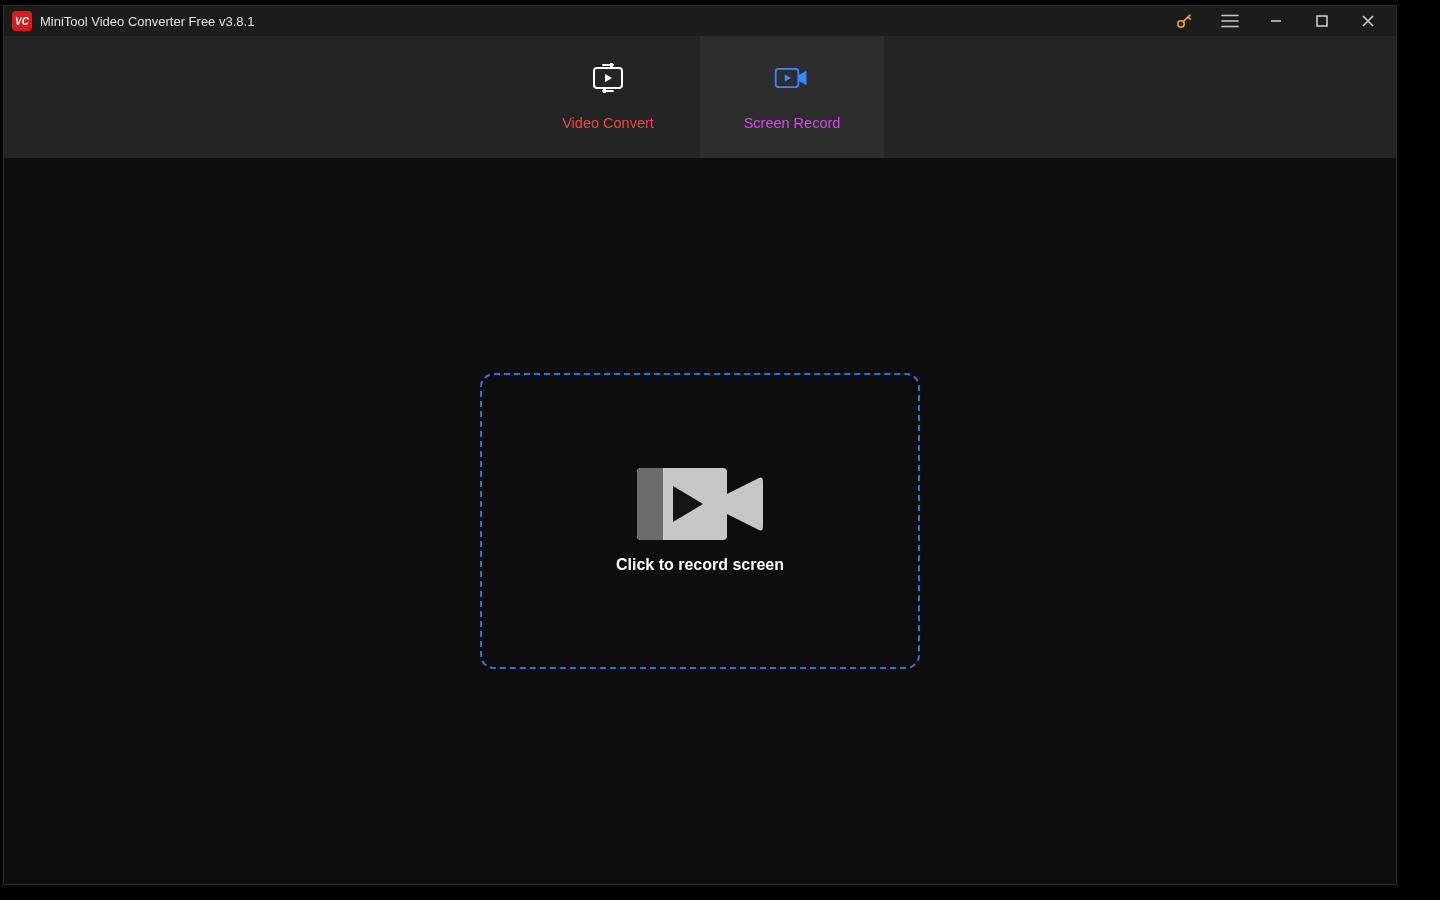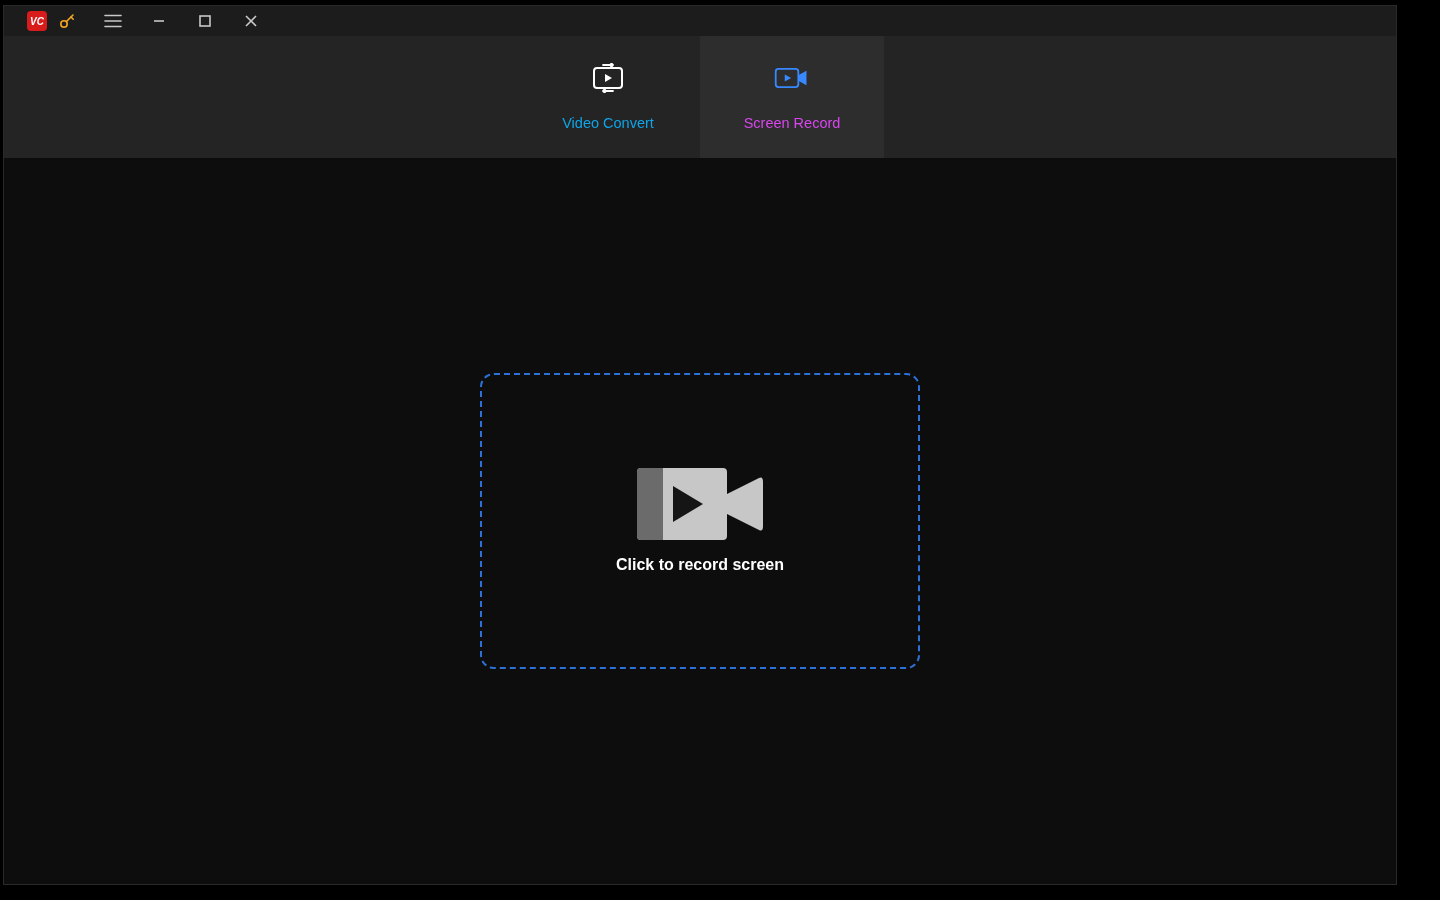--- a/index.html
+++ b/index.html
@@ -21,21 +21,21 @@
       border: 1px solid #2a2a2a;
       margin-left: 3px;
       margin-top: 5px;
       position: relative;
     }
     .titlebar {
       height: 30px;
       background: #1c1c1c;
       display: flex;
       align-items: center;
-      padding: 0 23px;
+      padding: 0 8px;
     }
     .app-icon {
       width: 20px;
       height: 20px;
       background: #d81c1c;
       border-radius: 4px;
       display: flex;
       align-items: center;
       justify-content: center;
       color: #fff;
@@ -72,21 +72,21 @@
       align-items: stretch;
     }
     .nav-tab {
       width: 184px;
       display: flex;
       flex-direction: column;
       align-items: center;
       justify-content: center;
       cursor: pointer;
       gap: 22px;
-      color: #0ea5e9;
+      color: #ef4444;
     }
     .nav-tab.active {
       background: #2d2d2d;
       color: #d946ef;
     }
     .nav-tab-icon {
       width: 38px;
       height: 30px;
       display: flex;
       align-items: center;
@@ -127,20 +127,21 @@
       font-weight: 600;
     }
   </style>
 </head>
 <body>
 
 <div class="window">
 
   <div class="titlebar">
     <div class="app-icon">VC</div>
+    <div class="title-text">MiniTool Video Converter Free v3.8.1</div>
     <div class="titlebar-controls">
       <div class="titlebar-btn">
         <svg width="18" height="18" viewBox="0 0 18 18">
           <circle cx="6" cy="12" r="3.2" fill="none" stroke="#f5a623" stroke-width="1.6"></circle>
           <line x1="8.2" y1="9.8" x2="15" y2="3" stroke="#f5a623" stroke-width="1.6" stroke-linecap="round"></line>
           <line x1="13" y1="5" x2="15.2" y2="7.2" stroke="#f5a623" stroke-width="1.6" stroke-linecap="round"></line>
         </svg>
       </div>
       <div class="titlebar-btn">
         <svg width="18" height="14" viewBox="0 0 18 14">

